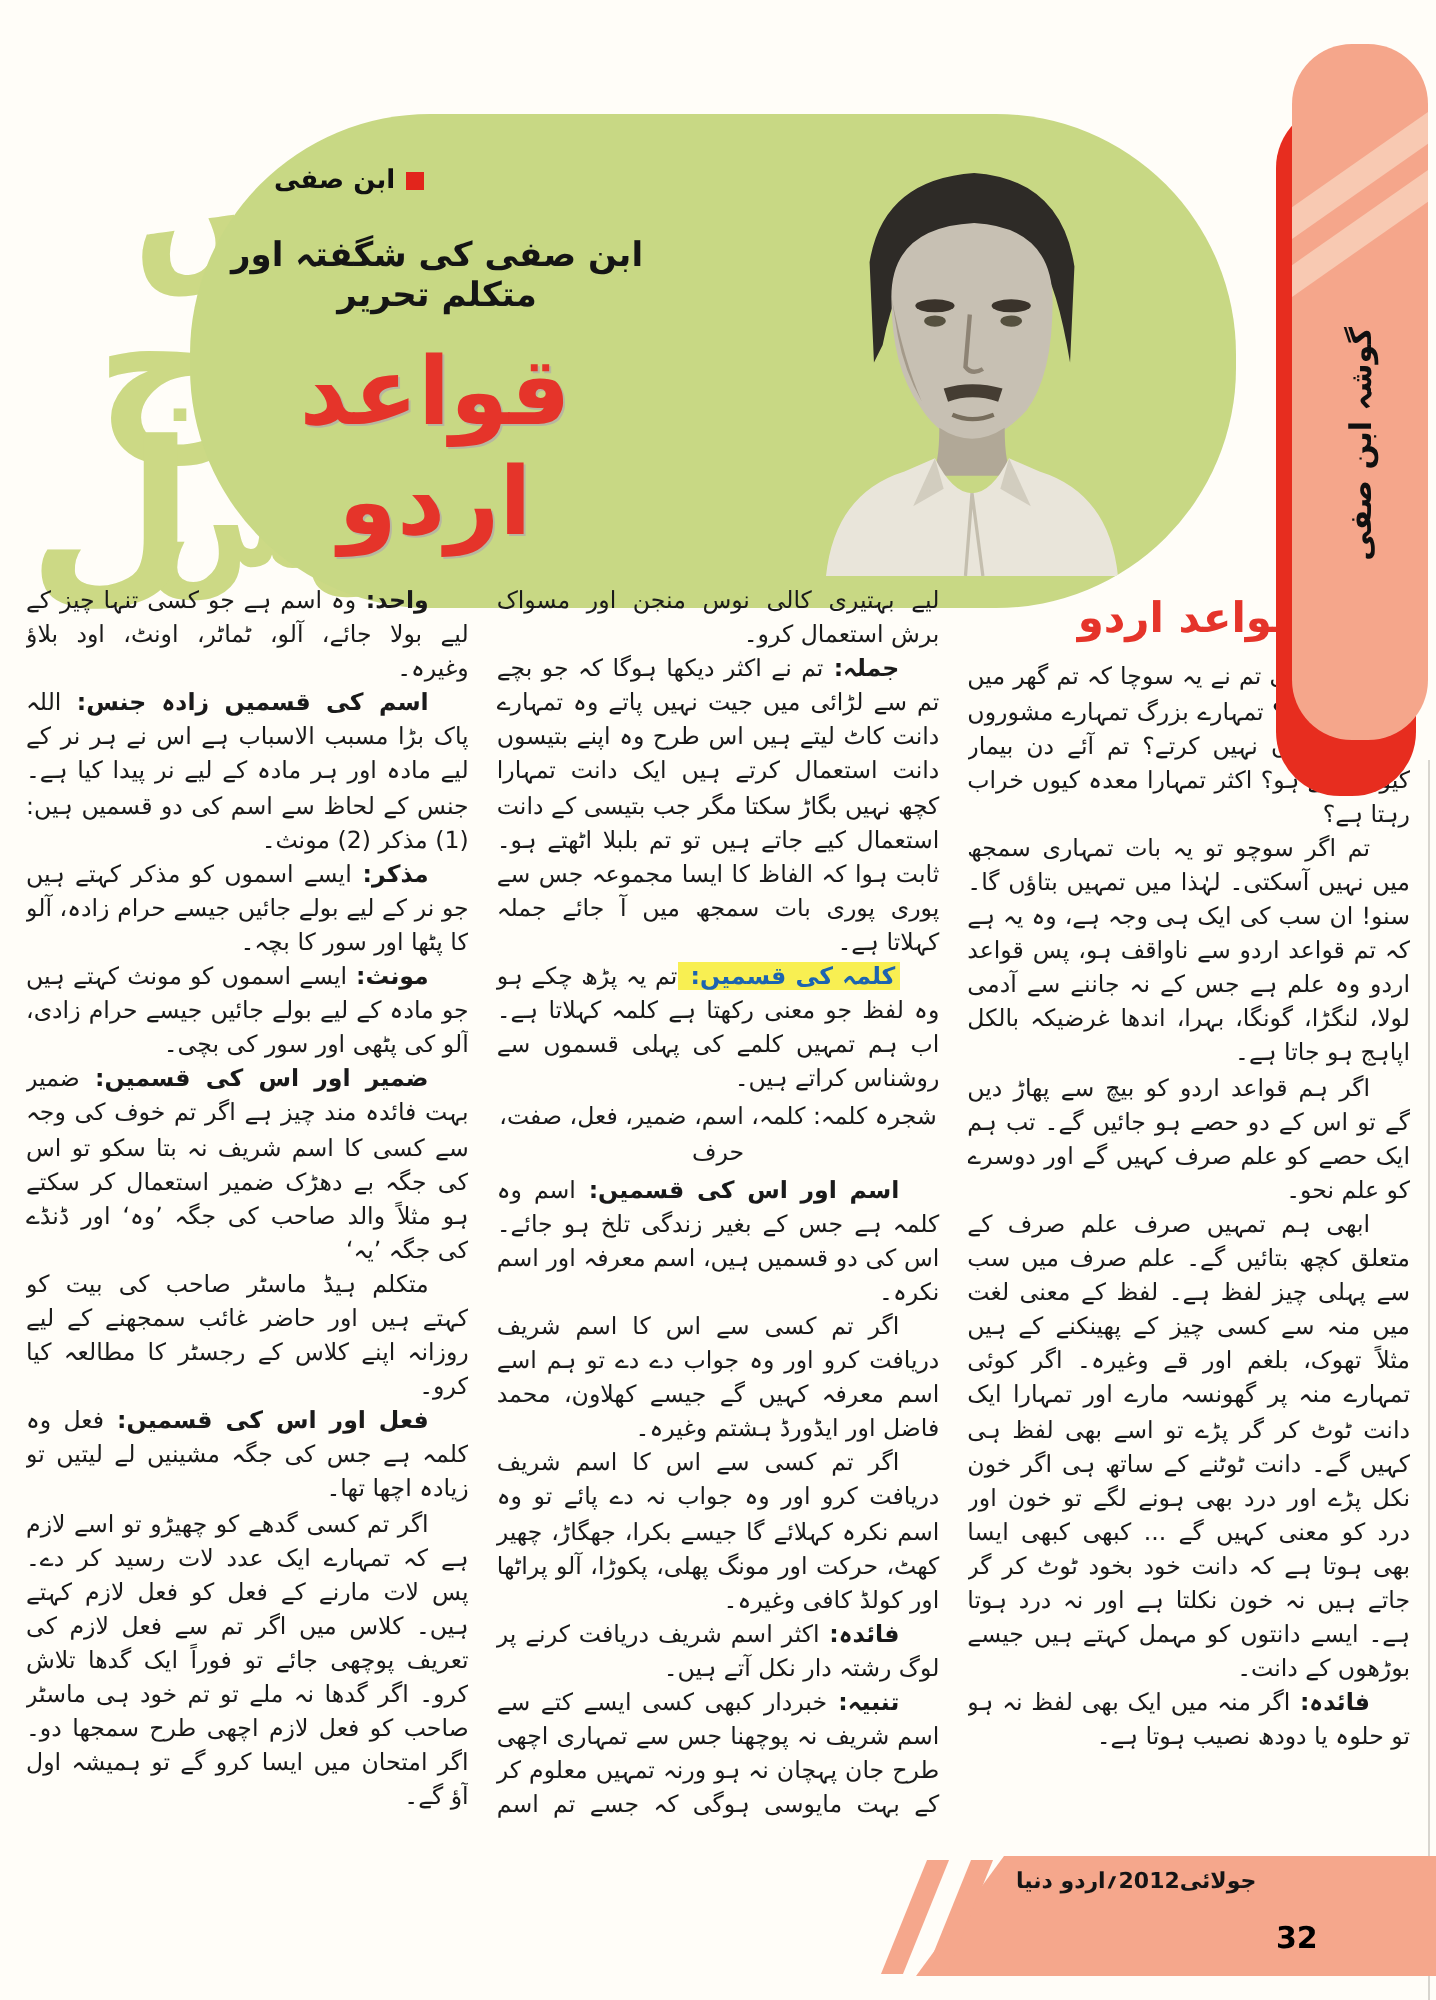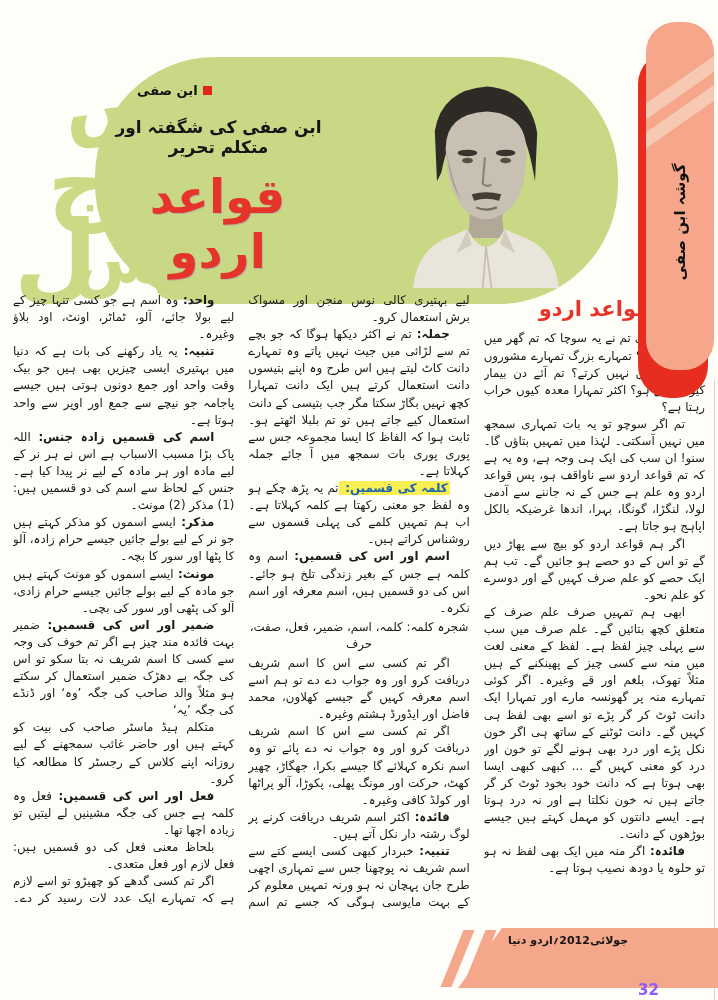--- a/index.html
+++ b/index.html
@@ -35,21 +35,21 @@
   .para.noindent{text-indent:0;}
   .para.center{text-align:center;text-indent:0;margin:2px 0;}
   .lead{font-weight:bold;}
   .lead.highlight{color:#1d64b0;background:#f8ef52;padding:0 2px;}
 
   
   .f-stripe{position:absolute;top:930px;width:11px;height:57px;background:#f5a78c;transform:skewX(-22deg);z-index:2;}
   .f-band{position:absolute;left:0;width:268px;top:928px;height:60px;background:#f5a78c;clip-path:polygon(0 0,100% 0,100% 100%,0 100%, 0 0);z-index:1;}
   .f-band{left:auto;right:0;width:268px;clip-path:polygon(52px 0,100% 0,100% 100%,8px 100%);}
   .f-issue{position:absolute;left:508px;top:934px;font-size:11px;font-weight:bold;color:#151515;z-index:3;direction:rtl;}
-  .f-page{position:absolute;left:638px;top:981px;font-size:15px;font-weight:bold;color:#8b5cf6;z-index:3;}
+  .f-page{position:absolute;left:638px;top:960px;font-size:15px;font-weight:bold;color:#000000;z-index:3;}
 </style>
 </head>
 <body>
 
 <div class="page">
   <div class="page-edge"></div>
 
   <div id="decor-letters">
       <span class="decor" style="left: 62px; top: 58px; font-size: 80px; transform: rotate(-8deg);">ص</span>
       <span class="decor" style="left: 140px; top: 64px; font-size: 42px; transform: rotate(0deg);">ء</span>
@@ -106,37 +106,35 @@
         <p class="para">بچو! کبھی تم نے یہ سوچا کہ تم گھر میں پٹتے کیوں ہو؟ تمہارے بزرگ تمہارے مشوروں پر عمل کیوں نہیں کرتے؟ تم آئے دن بیمار کیوں رہتے ہو؟ اکثر تمہارا معدہ کیوں خراب رہتا ہے؟</p>
         <p class="para">تم اگر سوچو تو یہ بات تمہاری سمجھ میں نہیں آسکتی۔ لہٰذا میں تمہیں بتاؤں گا۔ سنو! ان سب کی ایک ہی وجہ ہے، وہ یہ ہے کہ تم قواعد اردو سے ناواقف ہو، پس قواعد اردو وہ علم ہے جس کے نہ جاننے سے آدمی لولا، لنگڑا، گونگا، بہرا، اندھا غرضیکہ بالکل اپاہج ہو جاتا ہے۔</p>
         <p class="para">اگر ہم قواعد اردو کو بیچ سے پھاڑ دیں گے تو اس کے دو حصے ہو جائیں گے۔ تب ہم ایک حصے کو علم صرف کہیں گے اور دوسرے کو علم نحو۔</p>
         <p class="para">ابھی ہم تمہیں صرف علم صرف کے متعلق کچھ بتائیں گے۔ علم صرف میں سب سے پہلی چیز لفظ ہے۔ لفظ کے معنی لغت میں منہ سے کسی چیز کے پھینکنے کے ہیں مثلاً تھوک، بلغم اور قے وغیرہ۔ اگر کوئی تمہارے منہ پر گھونسہ مارے اور تمہارا ایک دانت ٹوٹ کر گر پڑے تو اسے بھی لفظ ہی کہیں گے۔ دانت ٹوٹنے کے ساتھ ہی اگر خون نکل پڑے اور درد بھی ہونے لگے تو خون اور درد کو معنی کہیں گے ... کبھی کبھی ایسا بھی ہوتا ہے کہ دانت خود بخود ٹوٹ کر گر جاتے ہیں نہ خون نکلتا ہے اور نہ درد ہوتا ہے۔ ایسے دانتوں کو مہمل کہتے ہیں جیسے بوڑھوں کے دانت۔</p>
         <p class="para"><span class="lead">فائدہ: </span>اگر منہ میں ایک بھی لفظ نہ ہو تو حلوہ یا دودھ نصیب ہوتا ہے۔</p>
       </div>
       <div class="col">
         <p class="para noindent">لیے بہتیری کالی نوس منجن اور مسواک برش استعمال کرو۔</p>
         <p class="para"><span class="lead">جملہ: </span>تم نے اکثر دیکھا ہوگا کہ جو بچے تم سے لڑائی میں جیت نہیں پاتے وہ تمہارے دانت کاٹ لیتے ہیں اس طرح وہ اپنے بتیسوں دانت استعمال کرتے ہیں ایک دانت تمہارا کچھ نہیں بگاڑ سکتا مگر جب بتیسی کے دانت استعمال کیے جاتے ہیں تو تم بلبلا اٹھتے ہو۔ ثابت ہوا کہ الفاظ کا ایسا مجموعہ جس سے پوری پوری بات سمجھ میں آ جائے جملہ کہلاتا ہے۔</p>
         <p class="para"><span class="lead highlight">کلمہ کی قسمیں: </span>تم یہ پڑھ چکے ہو وہ لفظ جو معنی رکھتا ہے کلمہ کہلاتا ہے۔ اب ہم تمہیں کلمے کی پہلی قسموں سے روشناس کراتے ہیں۔</p>
+        <p class="para center">شجرہ کلمہ: کلمہ، اسم، ضمیر، فعل، صفت، حرف</p>
         <p class="para"><span class="lead">اسم اور اس کی قسمیں: </span>اسم وہ کلمہ ہے جس کے بغیر زندگی تلخ ہو جائے۔ اس کی دو قسمیں ہیں، اسم معرفہ اور اسم نکرہ۔</p>
-        <p class="para center">شجرہ کلمہ: کلمہ، اسم، ضمیر، فعل، صفت، حرف</p>
         <p class="para">اگر تم کسی سے اس کا اسم شریف دریافت کرو اور وہ جواب دے دے تو ہم اسے اسم معرفہ کہیں گے جیسے کھلاون، محمد فاضل اور ایڈورڈ ہشتم وغیرہ۔</p>
         <p class="para">اگر تم کسی سے اس کا اسم شریف دریافت کرو اور وہ جواب نہ دے پائے تو وہ اسم نکرہ کہلائے گا جیسے بکرا، جھگاڑ، چھیر کھٹ، حرکت اور مونگ پھلی، پکوڑا، آلو پراٹھا اور کولڈ کافی وغیرہ۔</p>
         <p class="para"><span class="lead">فائدہ: </span>اکثر اسم شریف دریافت کرنے پر لوگ رشتہ دار نکل آتے ہیں۔</p>
         <p class="para"><span class="lead">تنبیہ: </span>خبردار کبھی کسی ایسے کتے سے اسم شریف نہ پوچھنا جس سے تمہاری اچھی طرح جان پہچان نہ ہو ورنہ تمہیں معلوم کر کے بہت مایوسی ہوگی کہ جسے تم اسم نکرہ سمجھ رہے تھے وہ جملہ نکلا۔</p>
       </div>
       <div class="col">
         <p class="para"><span class="lead">واحد: </span>وہ اسم ہے جو کسی تنہا چیز کے لیے بولا جائے، آلو، ٹماٹر، اونٹ، اود بلاؤ وغیرہ۔</p>
-        <p class="para"><span class="lead">تنبیہ: </span>یہ یاد رکھنے کی بات ہے کہ دنیا میں بہتیری ایسی چیزیں بھی ہیں جو بیک وقت واحد اور جمع دونوں ہوتی ہیں جیسے پاجامہ جو نیچے سے جمع اور اوپر سے واحد ہوتا ہے۔</p>
         <p class="para"><span class="lead">اسم کی قسمیں زادہ جنس: </span>اللہ پاک بڑا مسبب الاسباب ہے اس نے ہر نر کے لیے مادہ اور ہر مادہ کے لیے نر پیدا کیا ہے۔ جنس کے لحاظ سے اسم کی دو قسمیں ہیں: (1) مذکر (2) مونث۔</p>
         <p class="para"><span class="lead">مذکر: </span>ایسے اسموں کو مذکر کہتے ہیں جو نر کے لیے بولے جائیں جیسے حرام زادہ، آلو کا پٹھا اور سور کا بچہ۔</p>
         <p class="para"><span class="lead">مونث: </span>ایسے اسموں کو مونث کہتے ہیں جو مادہ کے لیے بولے جائیں جیسے حرام زادی، آلو کی پٹھی اور سور کی بچی۔</p>
         <p class="para"><span class="lead">ضمیر اور اس کی قسمیں: </span>ضمیر بہت فائدہ مند چیز ہے اگر تم خوف کی وجہ سے کسی کا اسم شریف نہ بتا سکو تو اس کی جگہ بے دھڑک ضمیر استعمال کر سکتے ہو مثلاً والد صاحب کی جگہ ’وہ‘ اور ڈنڈے کی جگہ ’یہ‘</p>
         <p class="para">متکلم ہیڈ ماسٹر صاحب کی بیت کو کہتے ہیں اور حاضر غائب سمجھنے کے لیے روزانہ اپنے کلاس کے رجسٹر کا مطالعہ کیا کرو۔</p>
         <p class="para"><span class="lead">فعل اور اس کی قسمیں: </span>فعل وہ کلمہ ہے جس کی جگہ مشینیں لے لیتیں تو زیادہ اچھا تھا۔</p>
-        <p class="para">بلحاظ معنی فعل کی دو قسمیں ہیں: فعل لازم اور فعل متعدی۔</p>
         <p class="para">اگر تم کسی گدھے کو چھیڑو تو اسے لازم ہے کہ تمہارے ایک عدد لات رسید کر دے۔ پس لات مارنے کے فعل کو فعل لازم کہتے ہیں۔ کلاس میں اگر تم سے فعل لازم کی تعریف پوچھی جائے تو فوراً ایک گدھا تلاش کرو۔ اگر گدھا نہ ملے تو تم خود ہی ماسٹر صاحب کو فعل لازم اچھی طرح سمجھا دو۔ اگر امتحان میں ایسا کرو گے تو ہمیشہ اول آؤ گے۔</p>
       </div>
     </div>
 
   <div class="f-stripe" style="left:452px"></div>
   <div class="f-stripe" style="left:474px"></div>
   <div class="f-band"></div>
   <div class="f-issue">جولائی2012؍اردو دنیا</div>
   <div class="f-page">32</div>
 </div>

